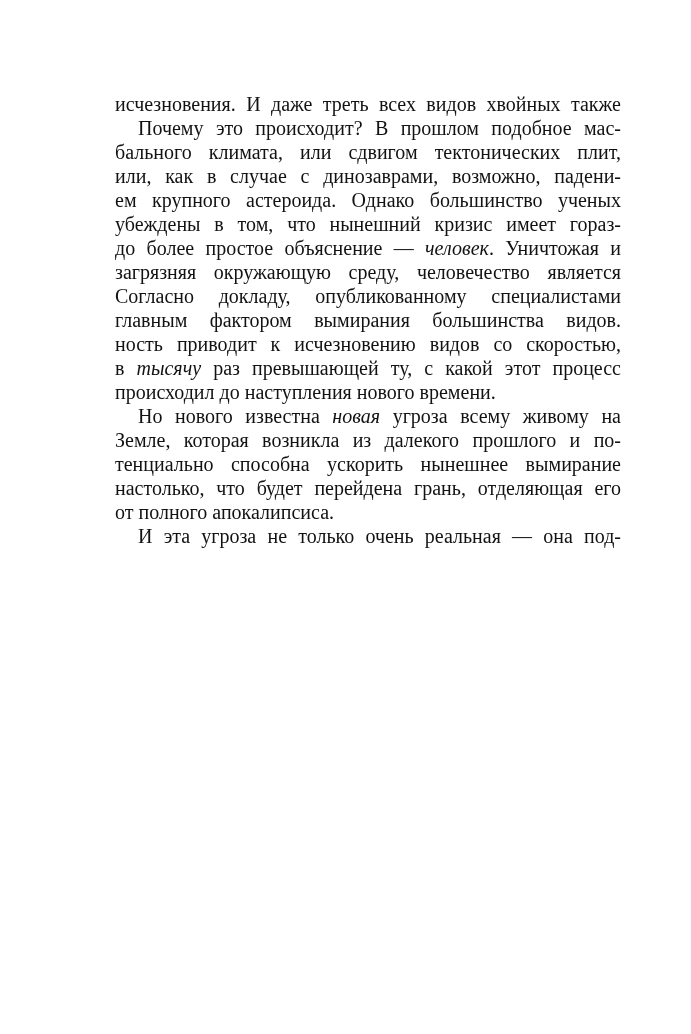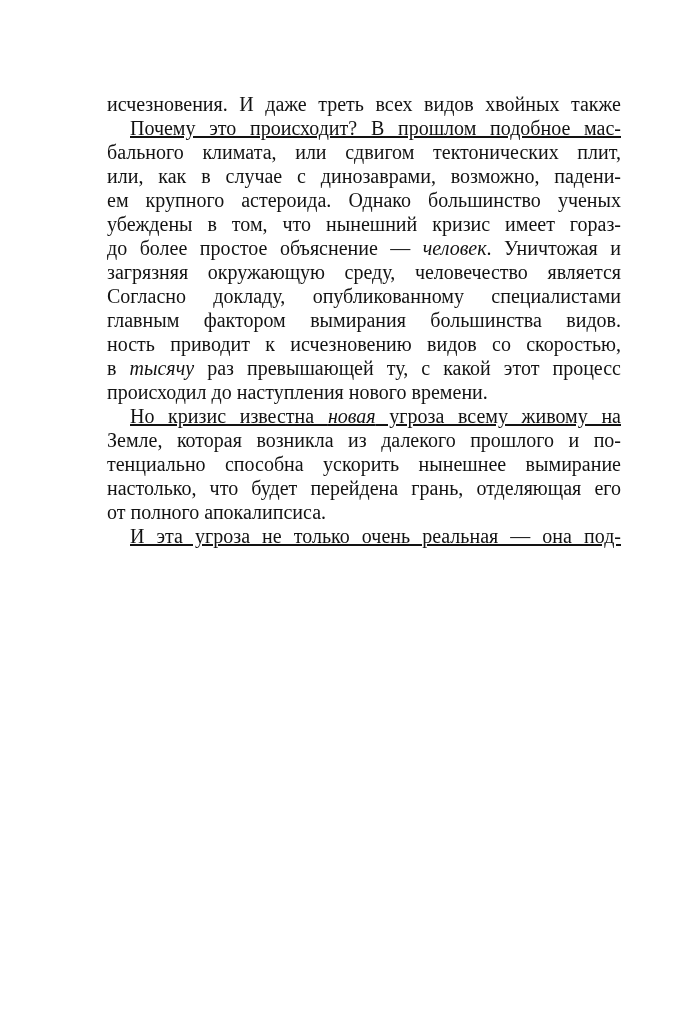--- a/index.html
+++ b/index.html
@@ -21,33 +21,33 @@
     width: 514px;
     font-family: "Liberation Serif", "DejaVu Serif", serif;
     font-size: 20px;
     line-height: 24px;
     color: var(--text-color, #121212);
   }
   .paragraph { margin: 0; padding: 0; }
   .line {
     height: 24px;
     white-space: normal;
+    margin-left: 8px;
   }
   .line.fill {
     text-align: justify;
     text-align-last: justify;
     -moz-text-align-last: justify;
   }
   .line.last {
     text-align: left;
     text-align-last: left;
   }
   .line.first-indent {
     padding-left: 23px;
-    text-decoration: underline;
   }
   .seg { font-style: normal; }
   .seg.italic { font-style: italic; }
 </style>
 </head>
 <body>
 
 <div class="page">
   <div class="text-block">
       <div class="paragraph">
@@ -61,21 +61,21 @@
         <div class="line fill"><span class="seg">убеждены в том, что нынешний кризис имеет гораз-</span></div>
         <div class="line fill"><span class="seg">до более простое объяснение — </span><span class="seg italic">человек</span><span class="seg">. Уничтожая и</span></div>
         <div class="line fill"><span class="seg">загрязняя окружающую среду, человечество является</span></div>
         <div class="line fill"><span class="seg">Согласно докладу, опубликованному специалистами</span></div>
         <div class="line fill"><span class="seg">главным фактором вымирания большинства видов.</span></div>
         <div class="line fill"><span class="seg">ность приводит к исчезновению видов со скоростью,</span></div>
         <div class="line fill"><span class="seg">в </span><span class="seg italic">тысячу</span><span class="seg"> раз превышающей ту, с какой этот процесс</span></div>
         <div class="line last"><span class="seg">происходил до наступления нового времени.</span></div>
       </div>
       <div class="paragraph">
-        <div class="line fill first-indent"><span class="seg">Но кризис известна </span><span class="seg italic">новая</span><span class="seg"> угроза всему живому на</span></div>
+        <div class="line fill first-indent"><span class="seg">Но нового известна </span><span class="seg italic">новая</span><span class="seg"> угроза всему живому на</span></div>
         <div class="line fill"><span class="seg">Земле, которая возникла из далекого прошлого и по-</span></div>
         <div class="line fill"><span class="seg">тенциально способна ускорить нынешнее вымирание</span></div>
         <div class="line fill"><span class="seg">настолько, что будет перейдена грань, отделяющая его</span></div>
         <div class="line last"><span class="seg">от полного апокалипсиса.</span></div>
       </div>
       <div class="paragraph">
         <div class="line fill first-indent"><span class="seg">И эта угроза не только очень реальная — она под-</span></div>
       </div>
     </div>
 </div>

